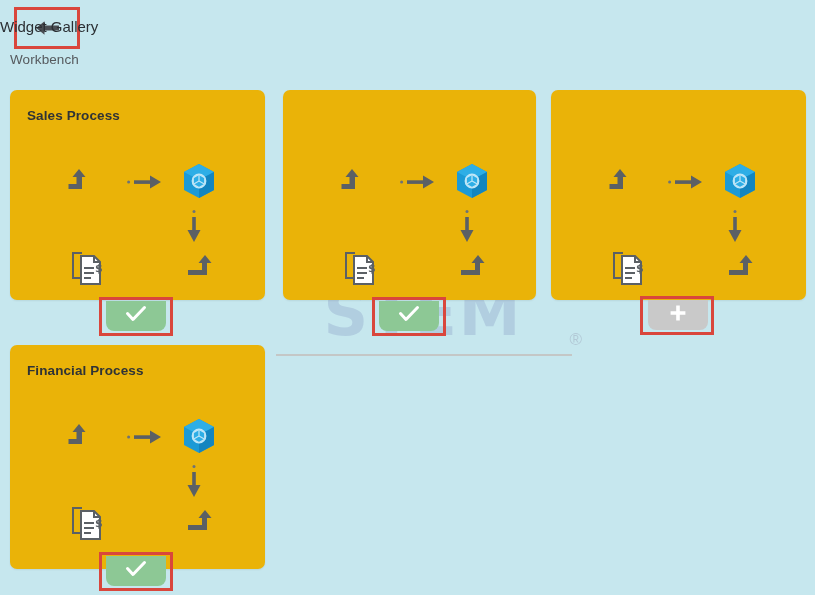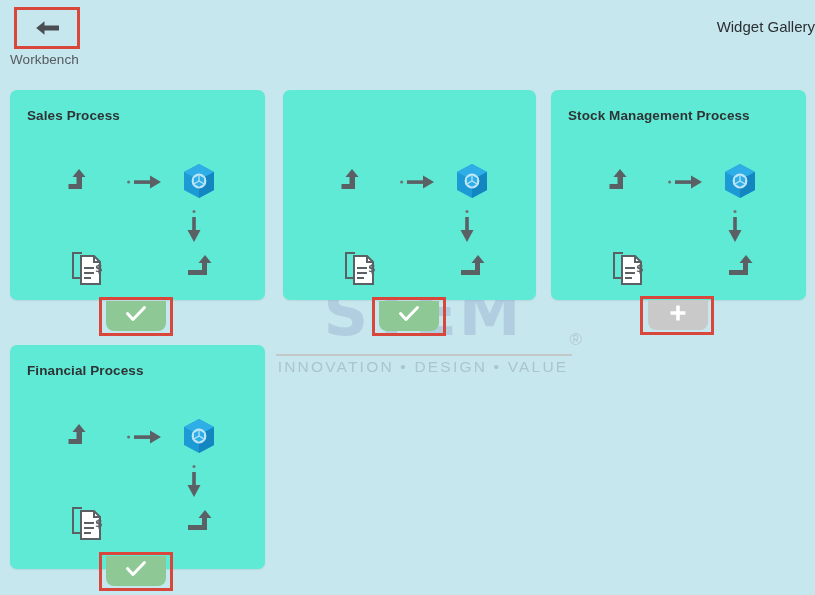--- a/index.html
+++ b/index.html
@@ -51,21 +51,21 @@
     font-size: 13.5px;
     color: #55595d;
     letter-spacing: 0.1px;
     text-align: right;
   }
   #page-title {
     position: absolute;
     left: 0;
     top: 18px;
     width: 815px;
-    text-align: right;
+    text-align: left;
     font-size: 15px;
     color: #2b2f33;
   }
 
   
   #watermark {
     position: absolute;
     left: 268px;
     top: 286px;
     width: 310px;
@@ -112,21 +112,21 @@
     font-size: 15.5px;
     letter-spacing: 2.2px;
     color: #a9c3cf;
     opacity: .95;
     font-family: "Liberation Sans", sans-serif;
   }
 
   
   .card {
     position: absolute;
-    background: #5eead4;
+    background: #eab308;
     border-radius: 7px;
     box-shadow: 0 1px 2px rgba(0,0,0,0.07);
     z-index: 2;
   }
   .card-title {
     position: absolute;
     left: 17px;
     top: 18px;
     font-size: 13.5px;
     font-weight: bold;
@@ -191,21 +191,20 @@
 
   <div id="workbench-label">Workbench</div>
 
   <div id="page-title">Widget Gallery</div>
 </div>
 
 <div id="watermark">
   <div id="wm-text">STEM</div>
   <div id="wm-reg">®</div>
   <div id="wm-rule"></div>
-  <div id="wm-sub">INNOVATION • DESIGN • VALUE</div>
 </div>
 
 <div class="card" style="left:10px; top:90px; width:255px; height:210px;">
   <div class="card-title">Sales Process</div>
   <div class="diagram">
     <span class="ic ic-in">
       <svg width="36" height="26" viewBox="0 0 36 26">
           <path d="M11 3 L4.5 11 L8.5 11 L8.5 18 L0.5 18 L0.5 23 L14 23 L14 11 L17.5 11 Z" fill="#5b6065"></path>
         </svg>
     </span>
@@ -312,21 +311,20 @@
 <div class="action-btn green" style="left:379px; top:301px;">
   <span>
     <svg width="22" height="18" viewBox="0 0 22 18">
         <path d="M2.5 8.5 L8 14.5 L19.5 2.5" fill="none" stroke="#ffffff" stroke-width="3" stroke-linecap="round" stroke-linejoin="round"></path>
       </svg>
   </span>
 </div>
 <div class="btn-highlight" style="left:372px; top:297px;"></div>
 
 <div class="card" style="left:551px; top:90px; width:255px; height:210px;">
-  <div class="card-title">Stock Management Process</div>
   <div class="diagram">
     <span class="ic ic-in">
       <svg width="36" height="26" viewBox="0 0 36 26">
           <path d="M11 3 L4.5 11 L8.5 11 L8.5 18 L0.5 18 L0.5 23 L14 23 L14 11 L17.5 11 Z" fill="#5b6065"></path>
         </svg>
     </span>
     <span class="ic ic-arr">
       <svg width="38" height="16" viewBox="0 0 38 16">
         <circle cx="1.6" cy="8" r="1.5" fill="#6d7276"></circle>
         <rect x="7" y="6.3" width="18" height="3.6" fill="#5b6065"></rect>

